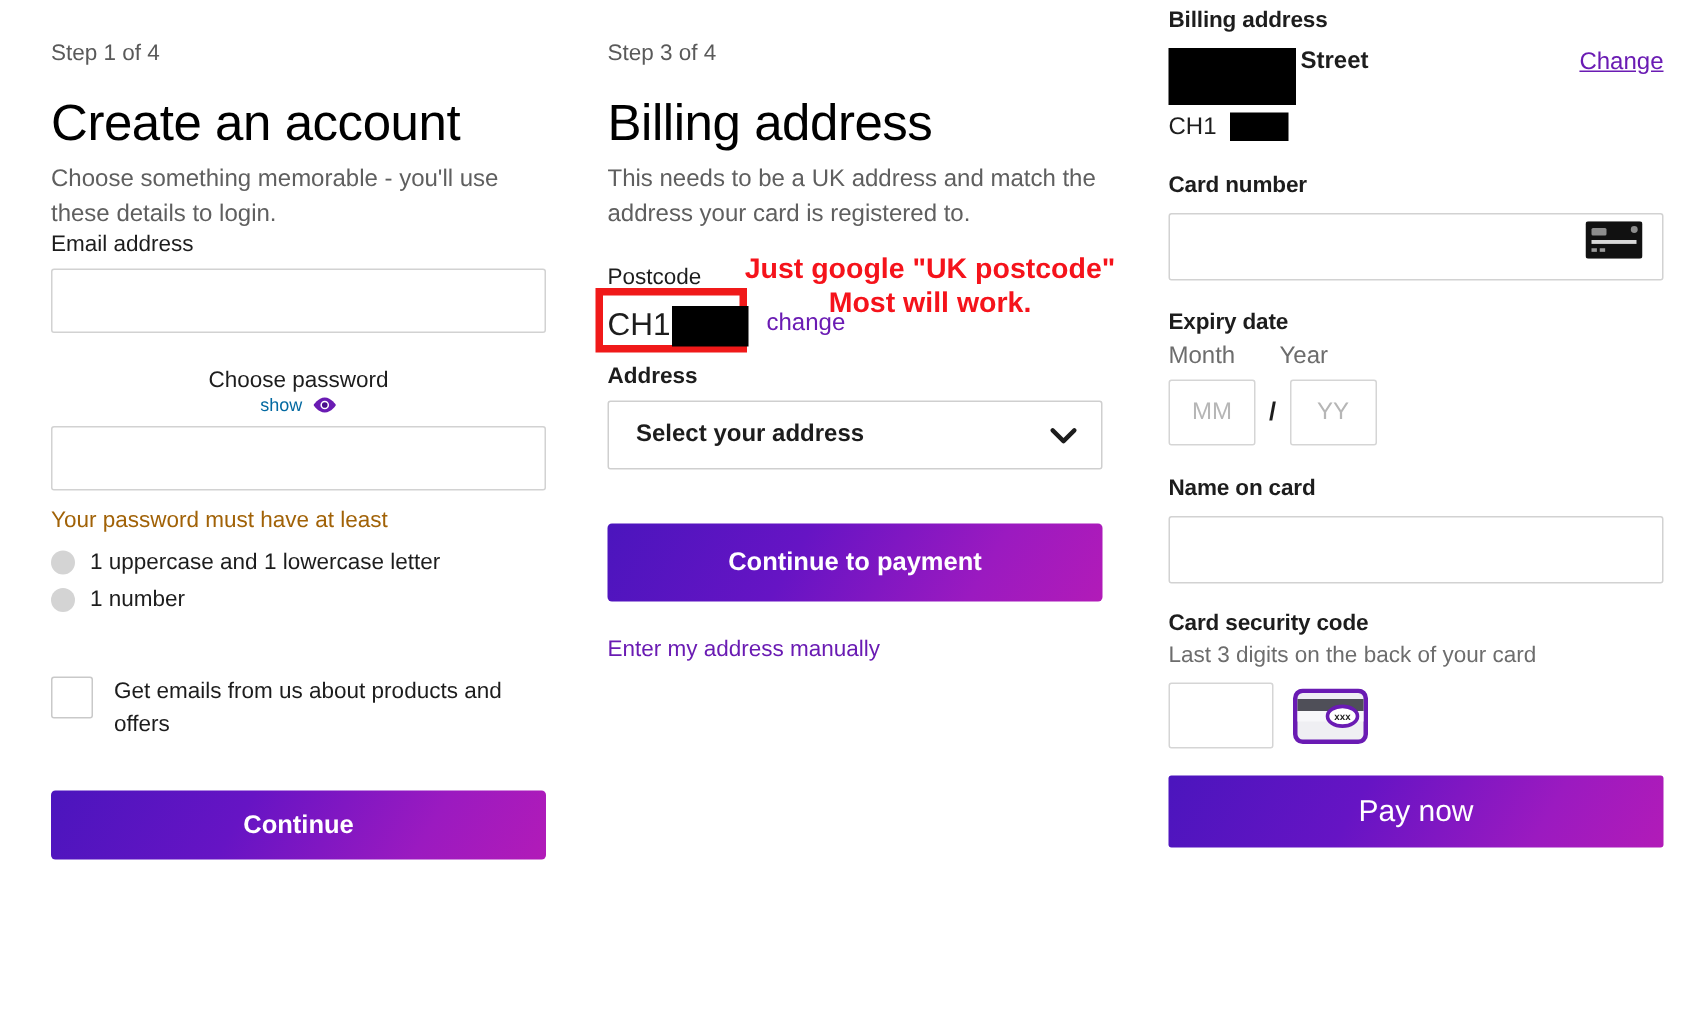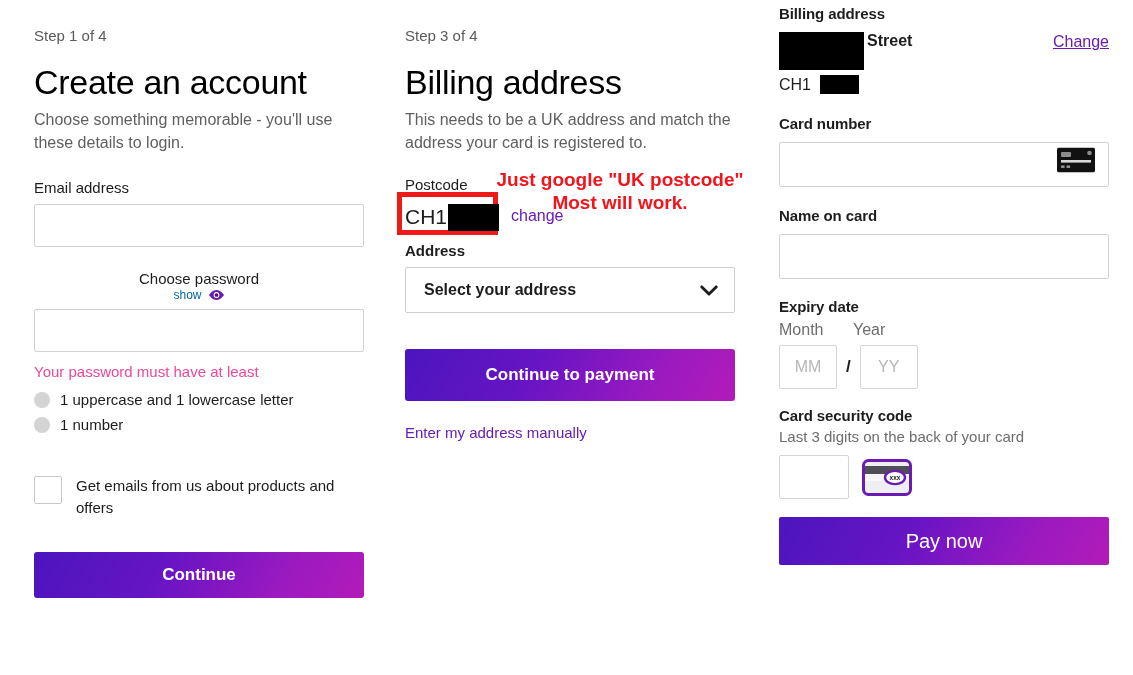--- a/index.html
+++ b/index.html
@@ -40,21 +40,21 @@
     background: #fff; border-radius: 2px; margin-top: 7px;
   }
 
   
   .label-row { display: flex; align-items: center; justify-content: space-between; flex-direction: column; }
   .show-toggle {
     display: flex; align-items: center; gap: 6px;
     color: #0369a1; font-size: 12px; cursor: pointer;
   }
   .eye { width: 17px; height: 12px; display: block; }
-  .hint-title { font-size: 15px; color: #ec4899; margin-top: 11px; }
+  .hint-title { font-size: 15px; color: #a16207; margin-top: 11px; }
   .req-list { margin: 7px 0 0 0; padding: 0; list-style: none; }
   .req-item { display: flex; align-items: center; gap: 10px; height: 25px; font-size: 15px; color: #1d1d1d; }
   .req-dot { width: 16px; height: 16px; border-radius: 50%; background: #d4d4d4; flex: none; }
 
   .consent-row { display: flex; gap: 14px; margin-top: 38px; align-items: flex-start; }
   .checkbox {
     width: 28px; height: 28px; border: 1px solid #c9c9c9; background: #fff;
     border-radius: 2px; flex: none; margin-top: 1px;
   }
   .consent-text { font-size: 15px; line-height: 22px; color: #1d1d1d; }
@@ -150,21 +150,21 @@
 </head>
 <body>
 
 <div class="page">
 
   <div class="col" id="col-account">
     <div class="step-label">Step 1 of 4</div>
     <h1 class="title">Create an account</h1>
     <div class="subtitle">Choose something memorable - you'll use these details to login.</div>
 
-    <div style="margin-top:25px;">
+    <div style="">
       <div class="field-label">Email address</div>
       <input class="text-input" type="text" value="" style="">
     </div>
 
     <div style="margin-top:23px;">
       <div class="label-row">
         <span class="field-label">Choose password</span>
         <span class="show-toggle">
           <span>show</span>
           <svg class="eye" viewBox="0 0 20 13">
@@ -254,36 +254,36 @@
           <rect x="0" y="0" width="38" height="25" rx="2" fill="#111111"></rect>
           <rect x="4" y="4.5" width="10" height="5" rx="1" fill="#8d8d8d"></rect>
           <circle cx="32.5" cy="5.5" r="2.3" fill="#8d8d8d"></circle>
           <rect x="4" y="12.5" width="30" height="2.6" fill="#d9d9d9"></rect>
           <rect x="4" y="18" width="3.6" height="2.4" fill="#9a9a9a"></rect>
           <rect x="9.5" y="18" width="3.6" height="2.4" fill="#9a9a9a"></rect>
         </svg>
       </div>
     </div>
 
-    <div style="margin-top:20px;">
-      <div class="pay-heading">Name on card</div>
-      <input class="text-input" id="name-on-card-input" type="text" value="" style="">
-    </div>
-
     <div style="margin-top:19px;">
       <div class="pay-heading">Expiry date</div>
       <div class="expiry-labels">
         <span id="month-label">Month</span>
         <span>Year</span>
       </div>
       <div class="expiry-row">
         <div class="expiry-input">MM</div>
         <span class="slash">/</span>
         <div class="expiry-input">YY</div>
       </div>
+    </div>
+
+    <div style="margin-top:20px;">
+      <div class="pay-heading">Name on card</div>
+      <input class="text-input" id="name-on-card-input" type="text" value="" style="">
     </div>
 
     <div style="margin-top:18px;">
       <div class="pay-heading">Card security code</div>
       <div class="pay-sub">Last 3 digits on the back of your card</div>
       <div class="cvv-row">
         <input id="cvv-input" type="text" value="" style="">
         <svg class="cvv-icon" width="50" height="37" viewBox="0 0 50 37">
           <rect x="1.5" y="1.5" width="47" height="34" rx="5" fill="#efeff3" stroke="#6a1bb3" stroke-width="3"></rect>
           <rect x="3" y="7" width="44" height="8" fill="#4f4f58"></rect>

